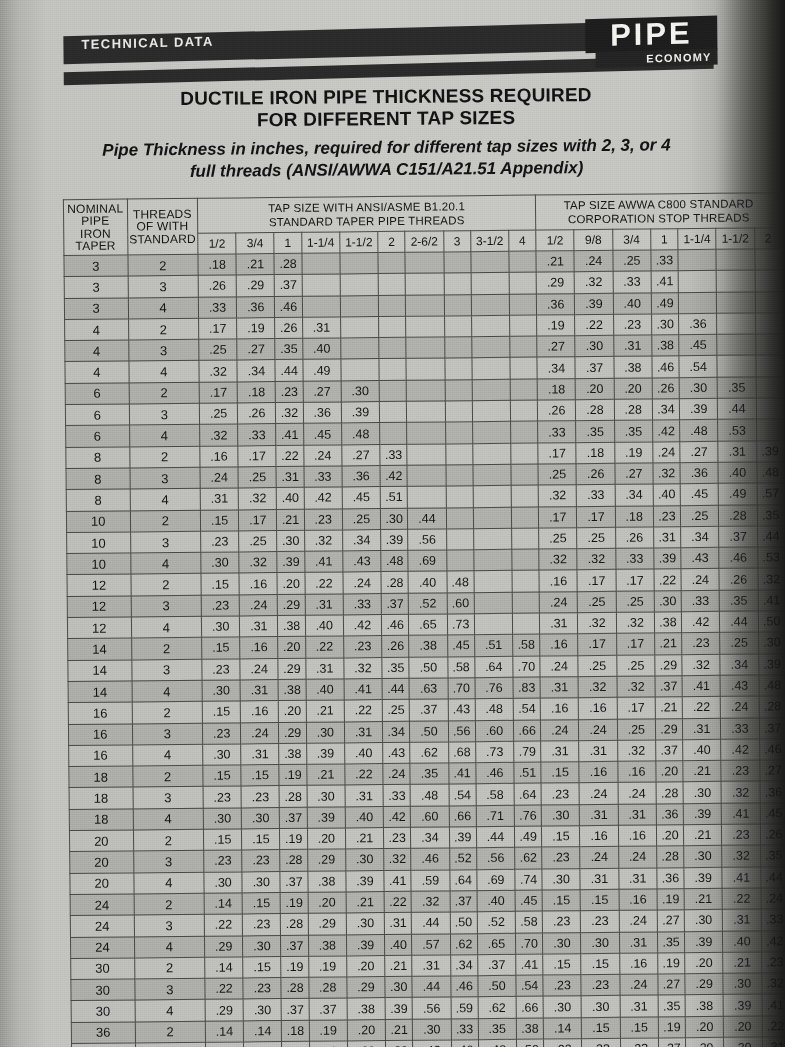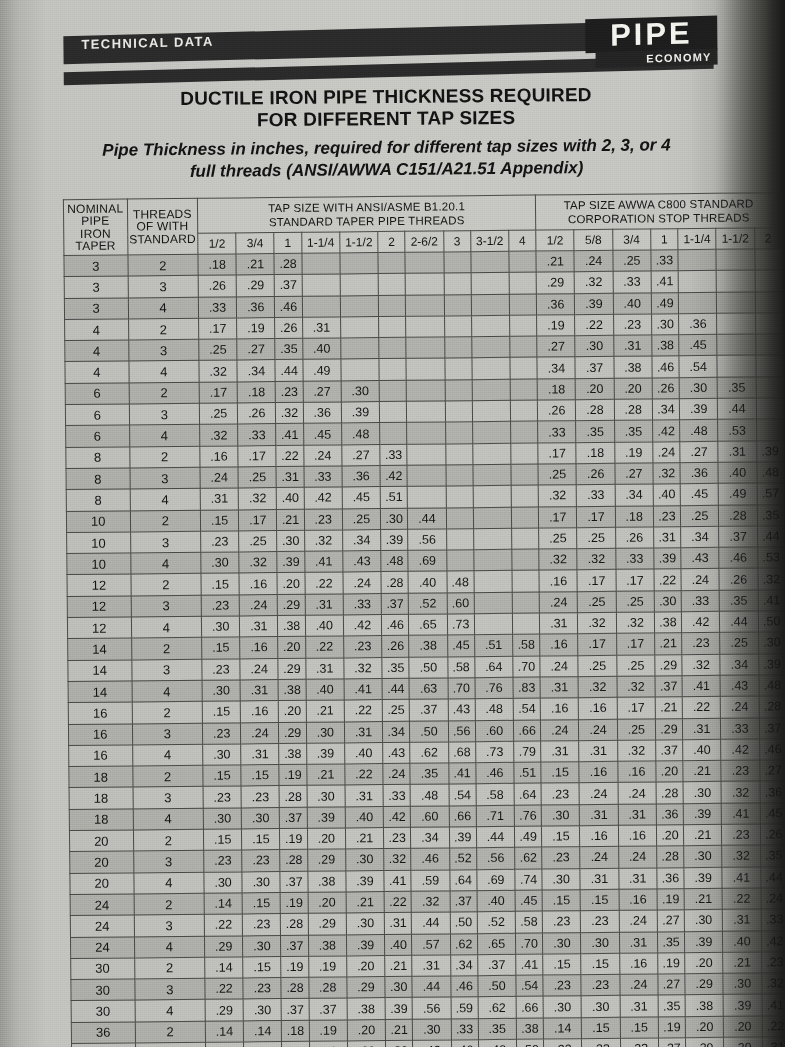--- a/index.html
+++ b/index.html
@@ -284,21 +284,21 @@
             <th class="sz">3/4</th>
             <th class="sz">1</th>
             <th class="sz">1-1/4</th>
             <th class="sz">1-1/2</th>
             <th class="sz">2</th>
             <th class="sz">2-6/2</th>
             <th class="sz">3</th>
             <th class="sz">3-1/2</th>
             <th class="sz">4</th>
             <th class="sz">1/2</th>
-            <th class="sz">5/8</th>
+            <th class="sz">9/8</th>
             <th class="sz">3/4</th>
             <th class="sz">1</th>
             <th class="sz">1-1/4</th>
             <th class="sz">1-1/2</th>
             <th class="sz">2</th>
           </tr>
       </thead>
       <tbody id="table-body">
           <tr class="band-a">
             <td class="lbl">3</td>

